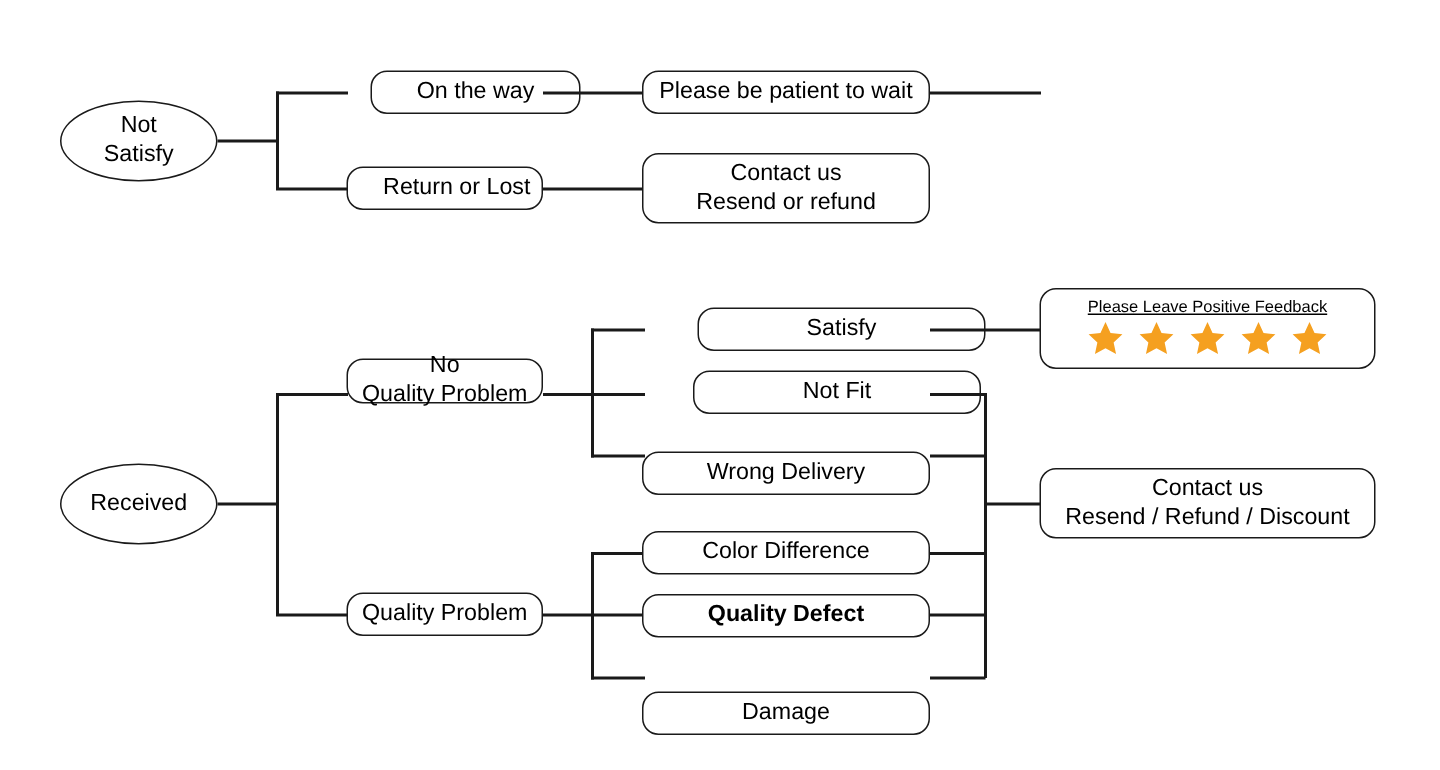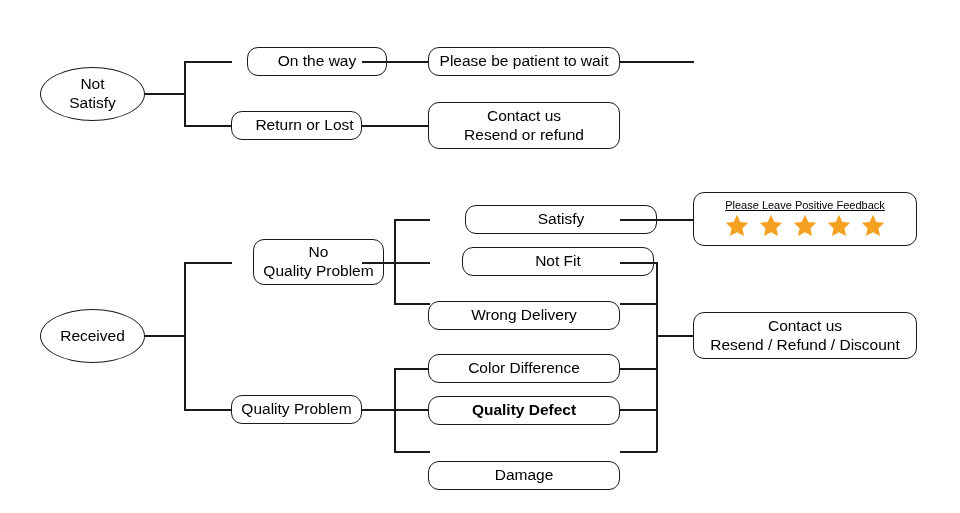--- a/index.html
+++ b/index.html
@@ -101,21 +101,21 @@
   <div class="node ellipse t15" style="left:40px; top:309px; width:105px; height:54px;">Received</div>
 
   <div class="ln lnh" style="left:145px; top:335px; width:40px;"></div>
 
   <div class="ln lnv" style="left:184px; top:262px; height:148px;"></div>
 
   <div class="ln lnh" style="left:184px; top:262px; width:48px;"></div>
 
   <div class="ln lnh" style="left:184px; top:409px; width:48px;"></div>
 
-  <div class="node rounded t15" style="left:231px; top:239px; width:131px; height:46px;margin-left:22px;">No
+  <div class="node rounded t15" style="left:231px; top:239px; width:131px; height:30px;">No
 Quality Problem</div>
 
   <div class="node rounded t15" style="left:231px; top:395px; width:131px; height:29px;">Quality Problem</div>
 
   <div class="ln lnh" style="left:362px; top:262px; width:34px;"></div>
   <div class="ln lnv" style="left:394px; top:219px; height:86px;"></div>
   <div class="ln lnh" style="left:394px; top:219px; width:36px;"></div>
   <div class="ln lnh" style="left:394px; top:262px; width:36px;"></div>
   <div class="ln lnh" style="left:394px; top:303px; width:36px;"></div>
 

